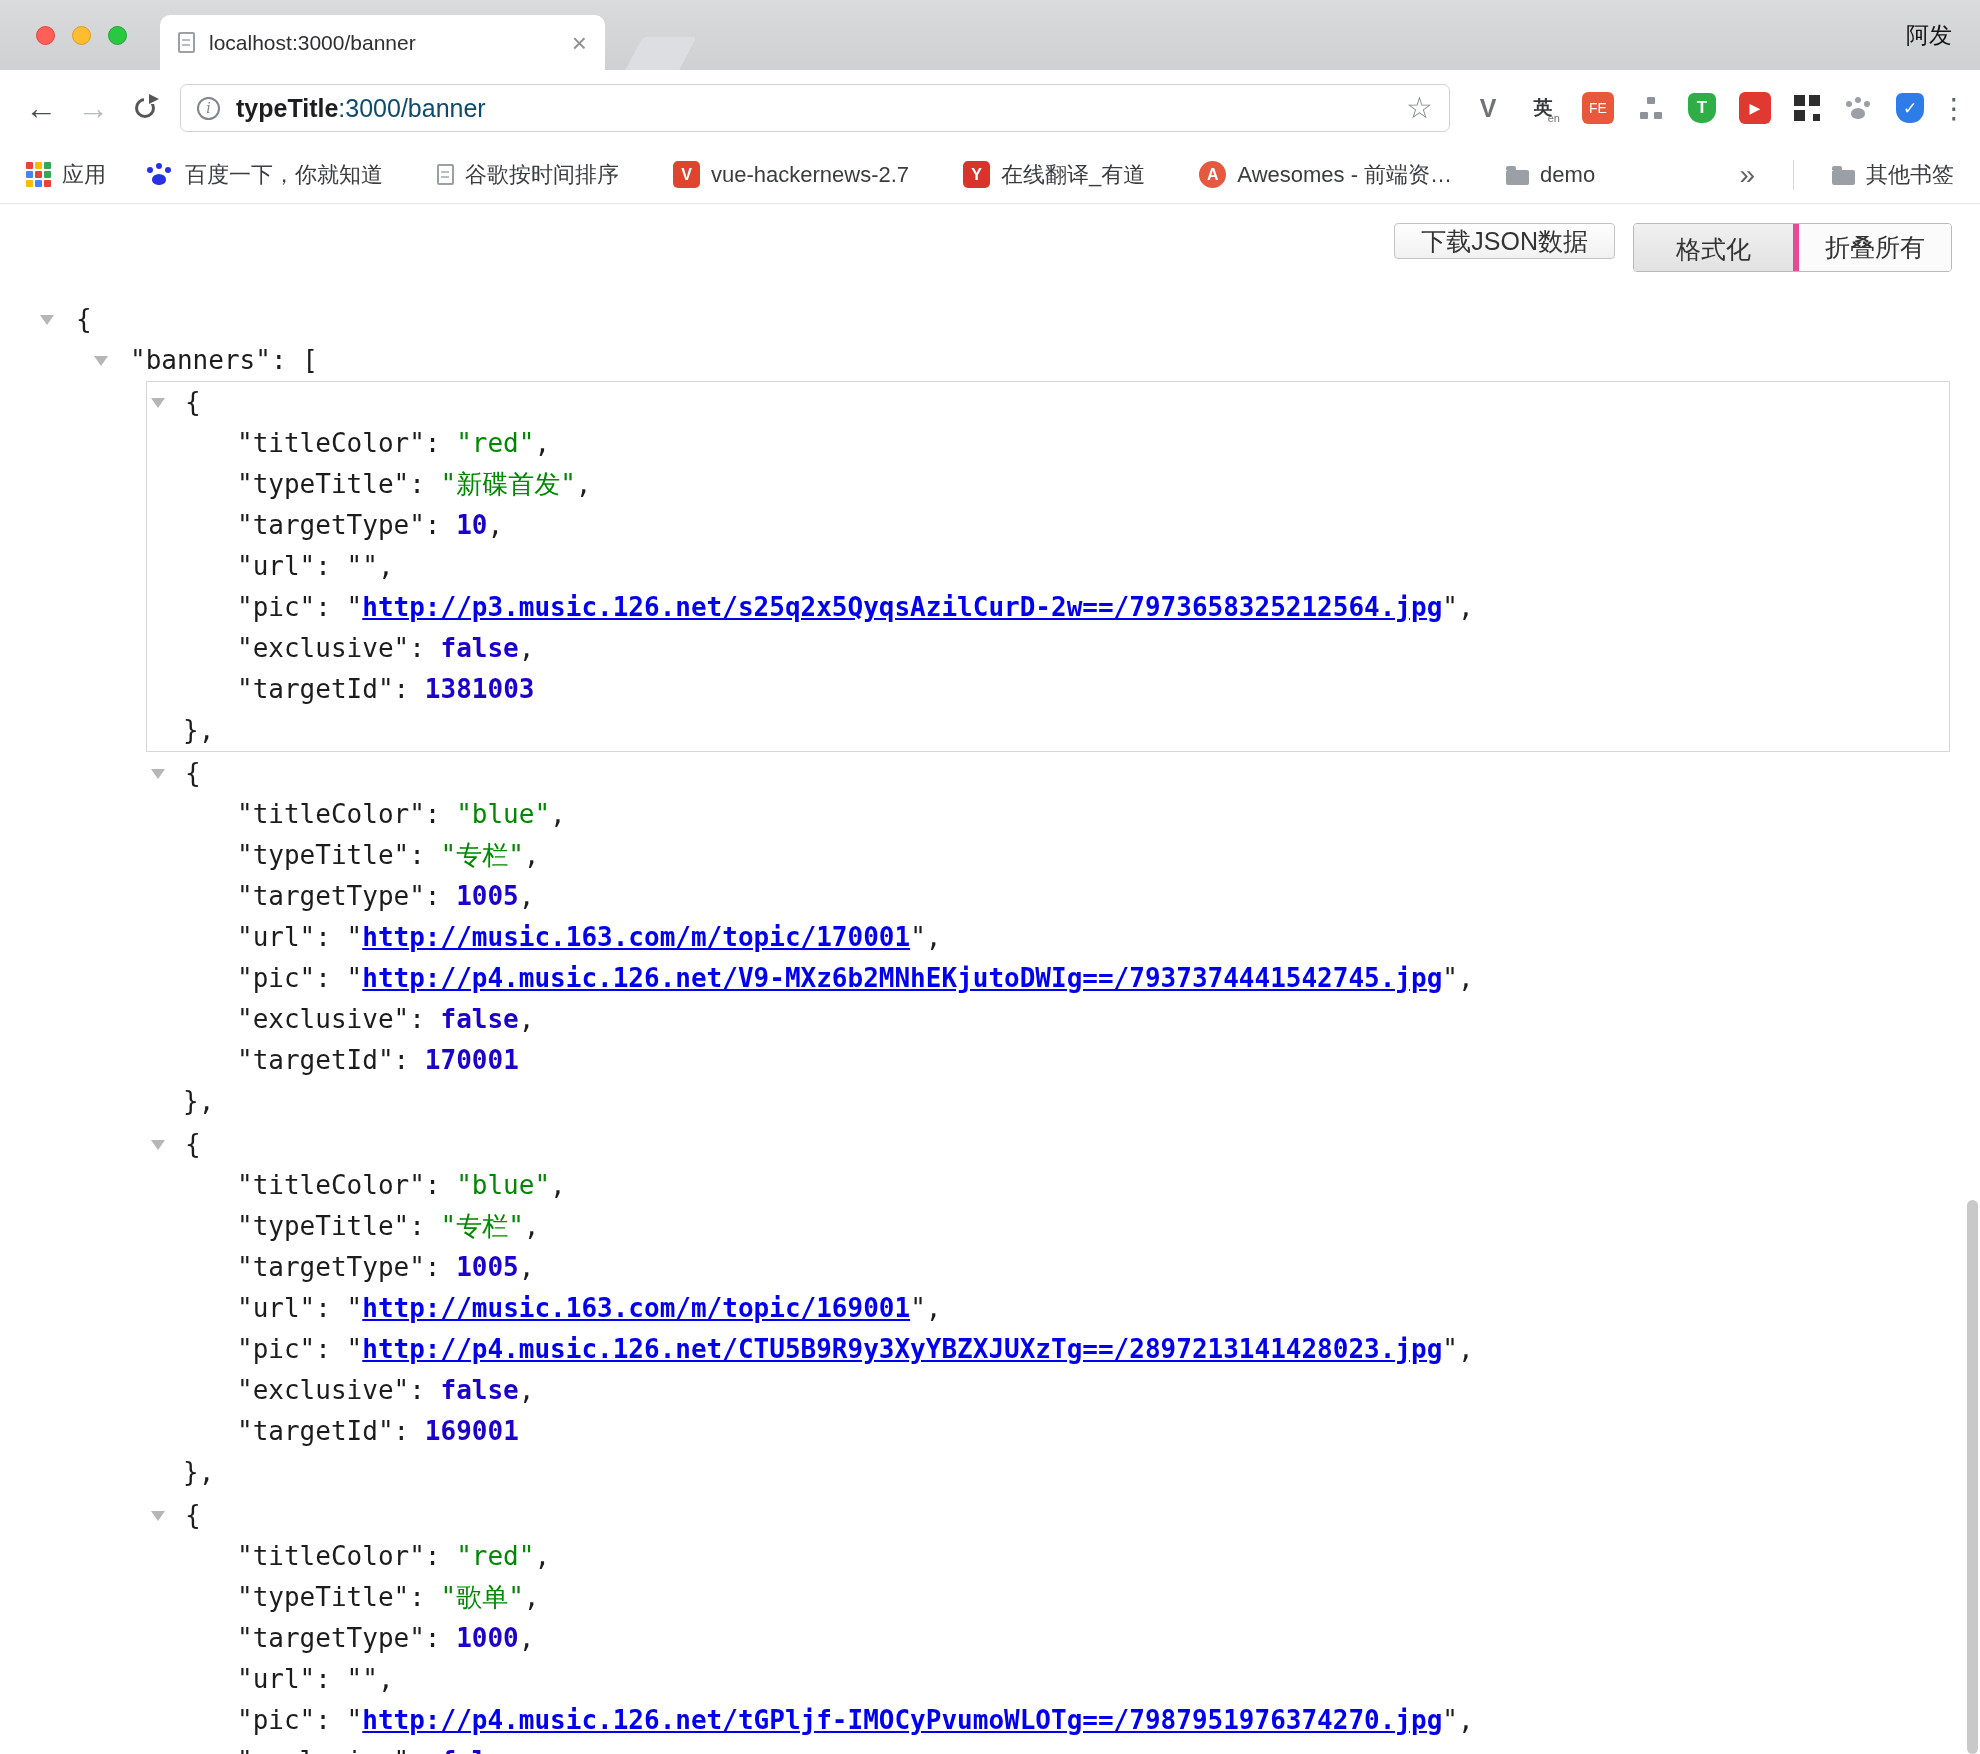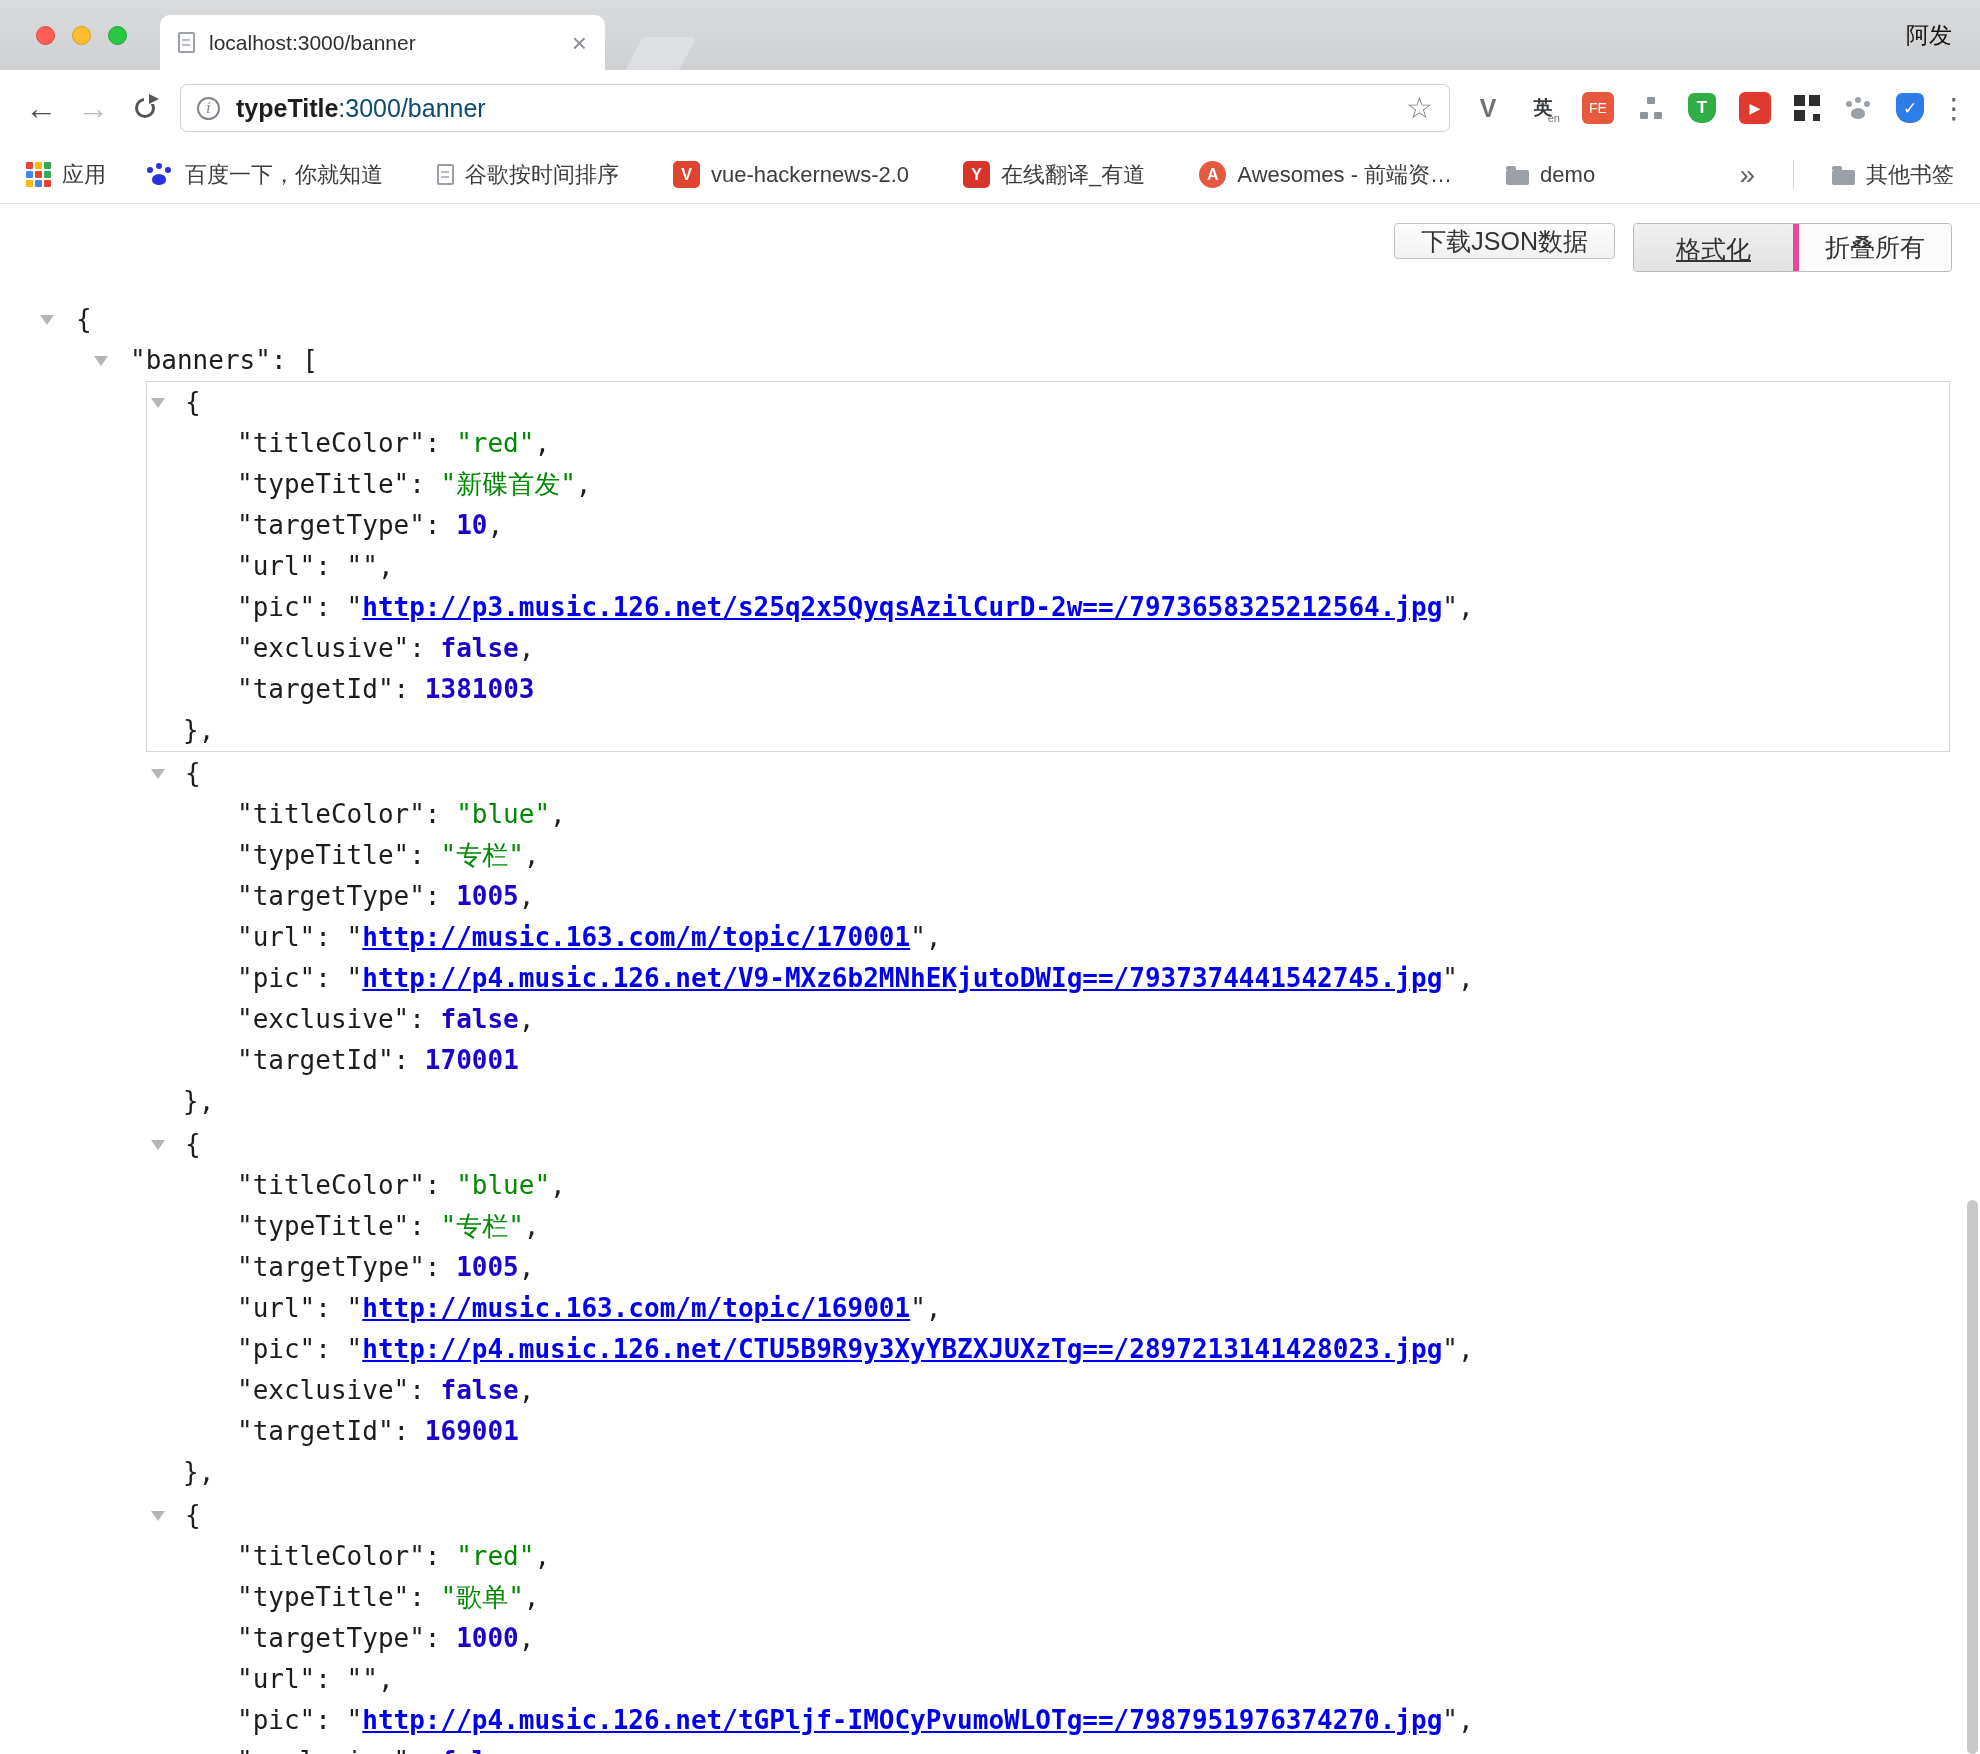--- a/index.html
+++ b/index.html
@@ -97,21 +97,21 @@
   .bm-divider { width:1px; height:30px; background:#d7d7d7; }
 
   
   .content { position:absolute; top:205px; left:0; right:0; bottom:0; background:#fff; }
   .pg-toolbar { position:absolute; top:18px; right:28px; display:flex; gap:18px; }
   .btn { height:36px; padding:0 26px; font-size:25px; color:#333; font-family:inherit;
     background:linear-gradient(#fefefe,#f1f1f1); border:1px solid #c3c3c3; border-radius:4px; }
   .seg { display:flex; border:1px solid #b9b9b9; border-radius:4px; overflow:hidden; }
   .seg-btn { height:47px; padding:0 26px; font-size:25px; color:#333; font-family:inherit;
     background:#fbfbfb; border:none; }
-  .seg-btn.wide { padding:9px 42px;text-decoration:underline; }
+  .seg-btn.wide { padding:9px 42px; }
   .seg-btn.active { background:linear-gradient(#f0f0f0,#e2e2e2); }
   .seg-btn + .seg-btn { border-left:6px solid #ec4899; }
 
   
   .json-tree { padding-top:94px; font-family:"DejaVu Sans Mono","Liberation Mono",monospace;
     font-size:26px; color:var(--json-text,#1c1c1c); }
   .jline { position:relative; line-height:41px; white-space:pre; }
   .tri { position:absolute; top:50%; margin-top:-5px; width:0; height:0;
     border-left:7px solid transparent; border-right:7px solid transparent;
     border-top:10px solid #b6b6b6; }
@@ -195,21 +195,21 @@
       <div class="bm" data-name="bookmark-item" data-interactable="true">
         <span class="paw-ic" data-name="baidu-favicon" data-interactable="false" style="color: rgb(41, 50, 225);"></span>
         <span class="bm-label" data-name="bookmark-label" data-interactable="false">百度一下，你就知道</span>
       </div>
       <div class="bm" data-name="bookmark-item" data-interactable="true">
         <span class="doc-ic" data-name="document-favicon" data-interactable="false"></span>
         <span class="bm-label" data-name="bookmark-label" data-interactable="false">谷歌按时间排序</span>
       </div>
       <div class="bm" data-name="bookmark-item" data-interactable="true">
         <span class="badge-ic" data-name="vue-hackernews-favicon" data-interactable="false" style="background: rgb(224, 68, 47); color: rgb(255, 255, 255);">V</span>
-        <span class="bm-label" data-name="bookmark-label" data-interactable="false">vue-hackernews-2.0</span>
+        <span class="bm-label" data-name="bookmark-label" data-interactable="false">vue-hackernews-2.7</span>
       </div>
       <div class="bm" data-name="bookmark-item" data-interactable="true">
         <span class="badge-ic" data-name="youdao-favicon" data-interactable="false" style="background: rgb(216, 52, 44); color: rgb(255, 255, 255);">Y</span>
         <span class="bm-label" data-name="bookmark-label" data-interactable="false">在线翻译_有道</span>
       </div>
       <div class="bm" data-name="bookmark-item" data-interactable="true">
         <span class="badge-ic round" data-name="awesomes-favicon" data-interactable="false" style="background: rgb(228, 89, 63); color: rgb(255, 255, 255);">A</span>
         <span class="bm-label" data-name="bookmark-label" data-interactable="false">Awesomes - 前端资…</span>
       </div>
       <div class="bm" data-name="bookmark-item" data-interactable="true">

